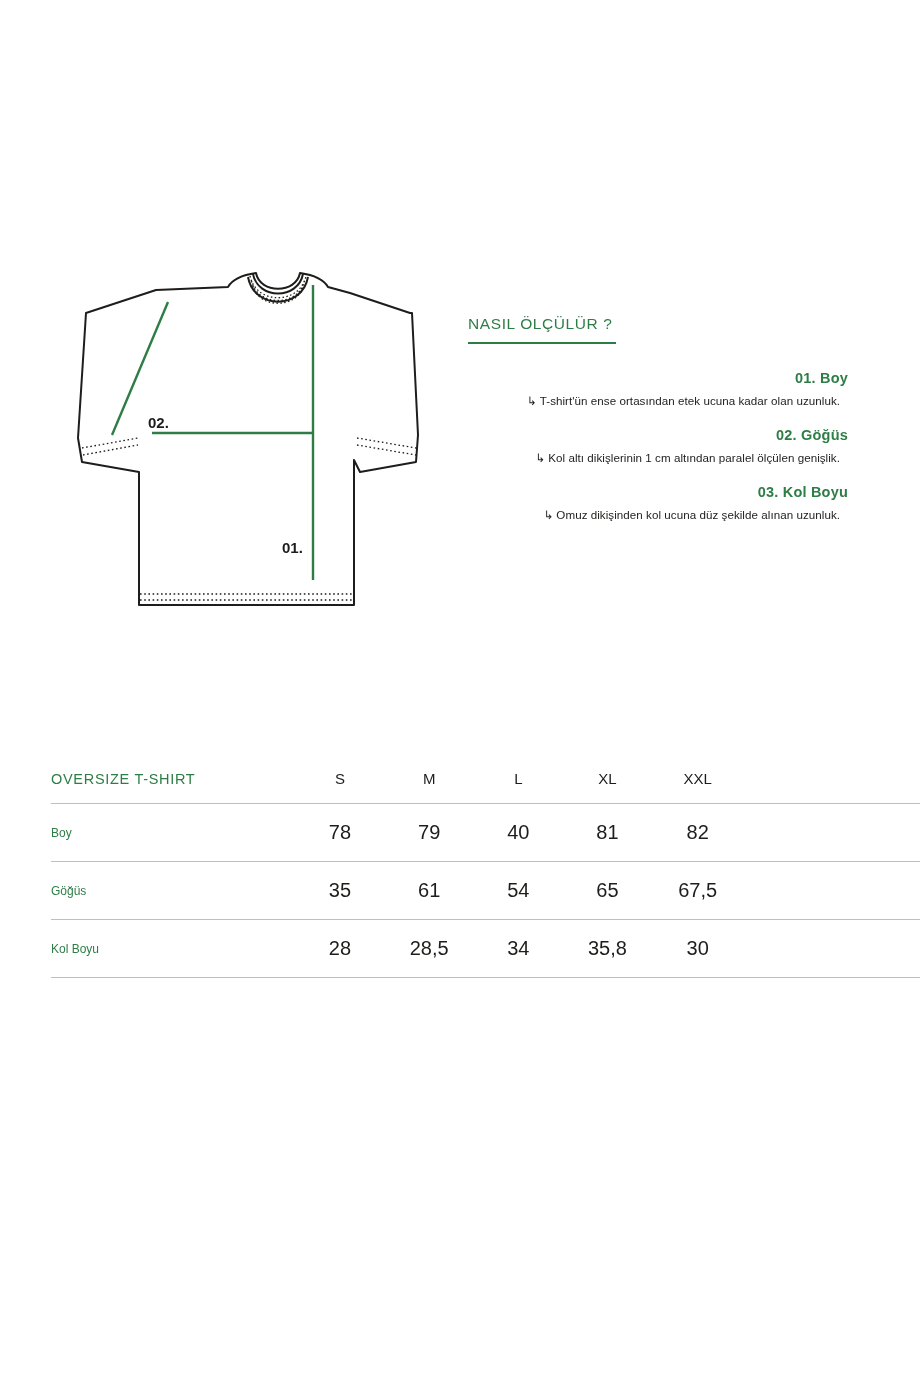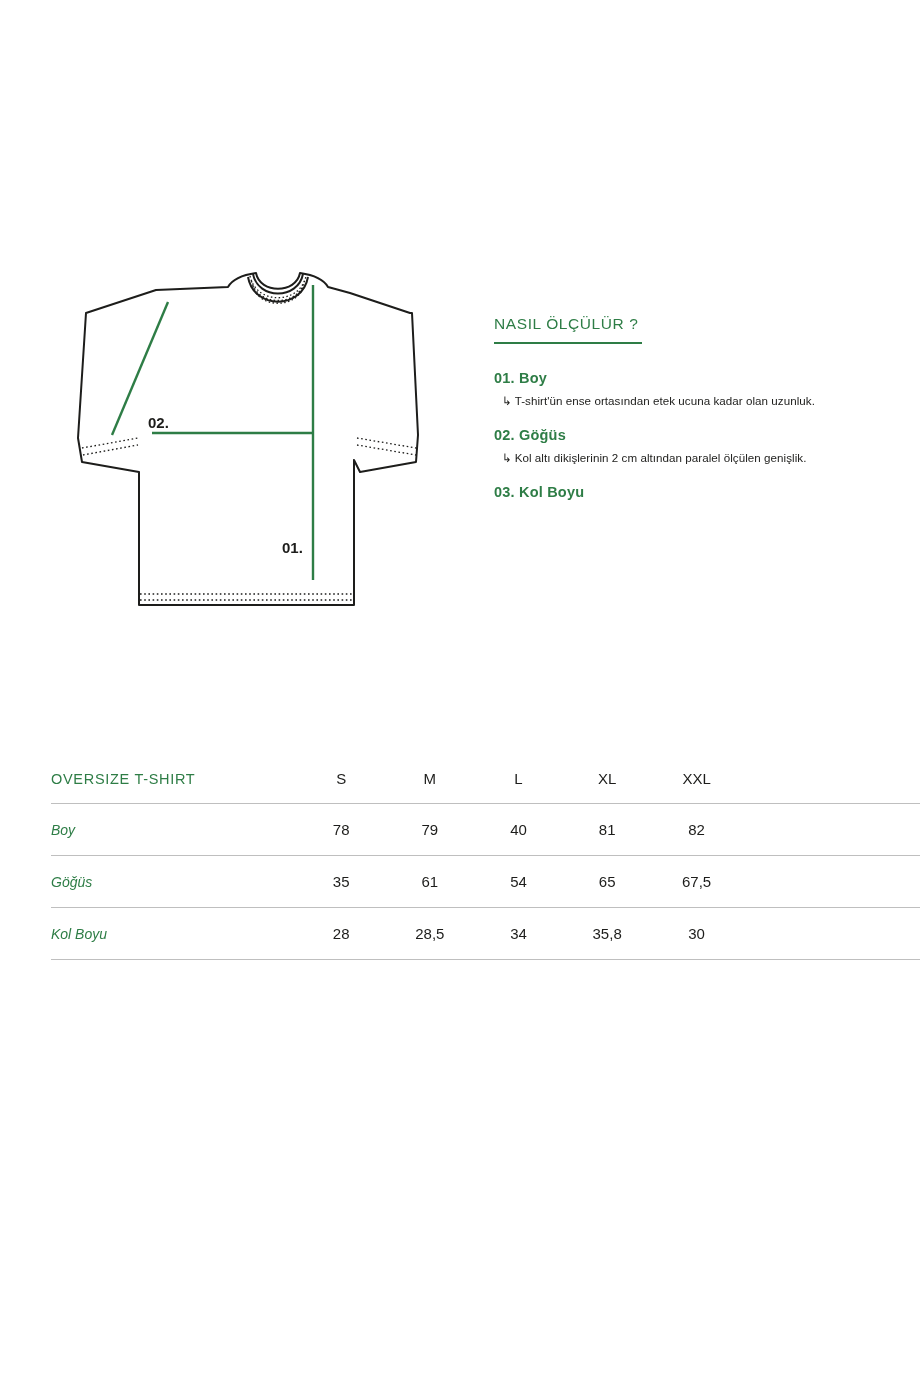--- a/index.html
+++ b/index.html
@@ -22,38 +22,38 @@
     left: 60px;
     top: 250px;
     width: 400px;
     height: 390px;
   }
   .illustration-wrap svg { display: block; }
 
   
   .howto {
     position: absolute;
-    left: 494px;
+    left: 468px;
     top: 315px;
     width: 380px;
   }
   .howto-title {
     color: #2e7d46;
     font-size: 15.5px;
     letter-spacing: 0.6px;
     font-weight: 400;
     margin: 0 0 9px 0;
   }
   .howto-rule {
     width: 148px;
     height: 2px;
     background: #2e7d46;
     margin-bottom: 26px;
   }
-  .howto-item { margin-bottom: 19px; }
+  .howto-item { margin-bottom: 19px; text-align: right; }
   .howto-item-head {
     color: #2e7d46;
     font-size: 14.5px;
     font-weight: bold;
     margin: 0 0 5px 0;
     letter-spacing: 0.2px;
   }
   .howto-item-desc {
     font-size: 11.6px;
     color: #1d1d1b;
@@ -100,27 +100,26 @@
     letter-spacing: 0.7px;
   }
   .th-size {
     color: #1d1d1b;
     font-size: 15px;
     font-weight: bold;
     text-align: center !important;
   }
   .td-label {
     color: #2e7d46;
-    font-size: 14px;
-    font-weight: bold;
-    font-style: italic;
+    font-size: 12px;
+    font-weight: bold;
   }
   .td-val {
     color: #1d1d1b;
-    font-size: 15px;
+    font-size: 20px;
     font-weight: bold;
     text-align: center !important;
   }
 
   .green-line { stroke: #2e7d46; stroke-width: 2.4; }
   .label-green {
     fill: #1d1d1b;
     font-family: "Liberation Sans", sans-serif;
     font-size: 15px;
     font-weight: bold;
@@ -191,25 +190,26 @@
   <div class="howto-title">NASIL ÖLÇÜLÜR ?</div>
   <div class="howto-rule"></div>
 
   <div class="howto-item">
     <p class="howto-item-head">01. Boy</p>
     <p class="howto-item-desc"><span class="arrow-glyph">↳</span><span>T-shirt'ün ense ortasından etek ucuna kadar olan uzunluk.</span></p>
   </div>
 
   <div class="howto-item">
     <p class="howto-item-head">02. Göğüs</p>
-    <p class="howto-item-desc"><span class="arrow-glyph">↳</span><span>Kol altı dikişlerinin 2 cm altından paralel ölçülen genişlik.</span></p>
+    <p class="howto-item-desc"><span class="arrow-glyph">↳</span><span>Kol altı dikişlerinin 1 cm altından paralel ölçülen genişlik.</span></p>
   </div>
 
   <div class="howto-item">
     <p class="howto-item-head">03. Kol Boyu</p>
+    <p class="howto-item-desc"><span class="arrow-glyph">↳</span><span>Omuz dikişinden kol ucuna düz şekilde alınan uzunluk.</span></p>
   </div>
 </div>
 
 <table class="size-table">
   <thead>
     <tr>
       <th class="col-label th-label">OVERSIZE T-SHIRT</th>
       <th class="col-size th-size">S</th>
       <th class="col-size th-size">M</th>
       <th class="col-size th-size">L</th>

